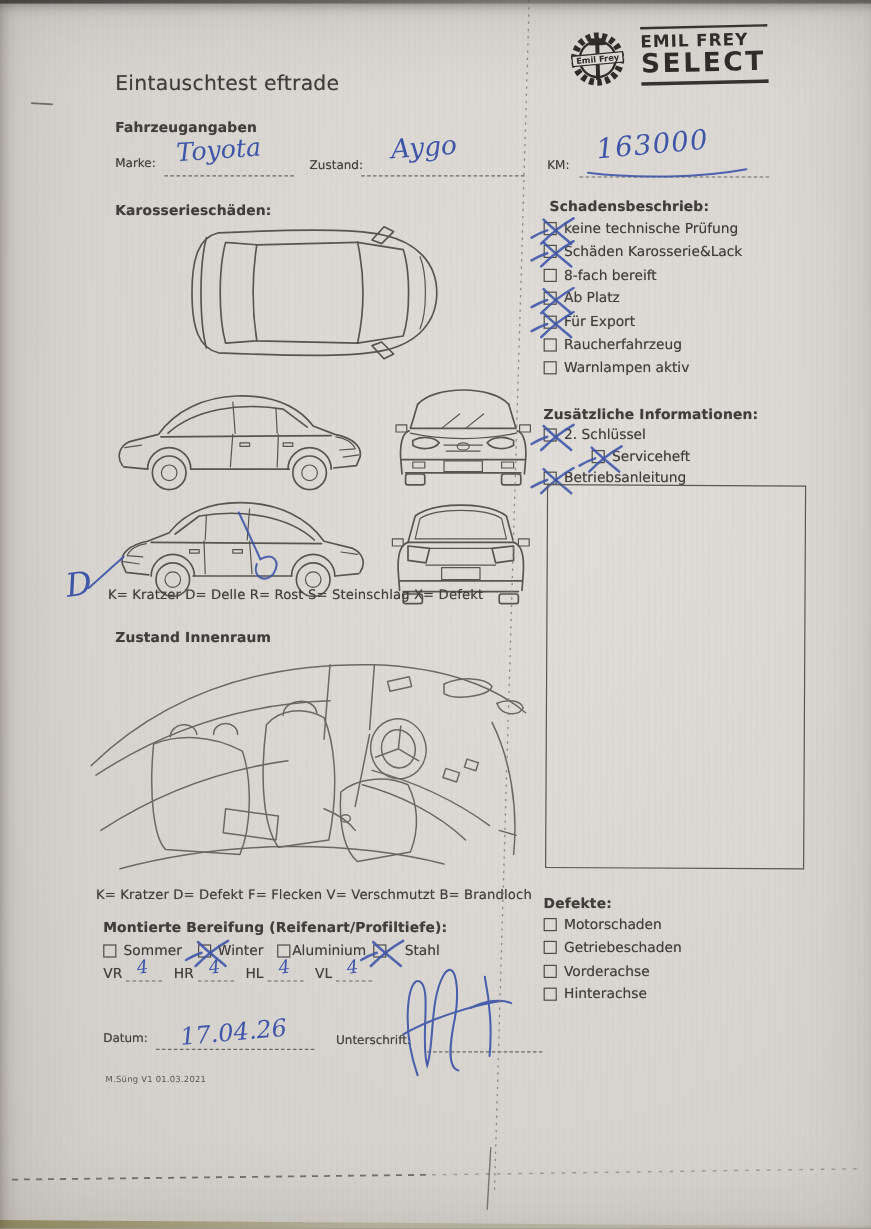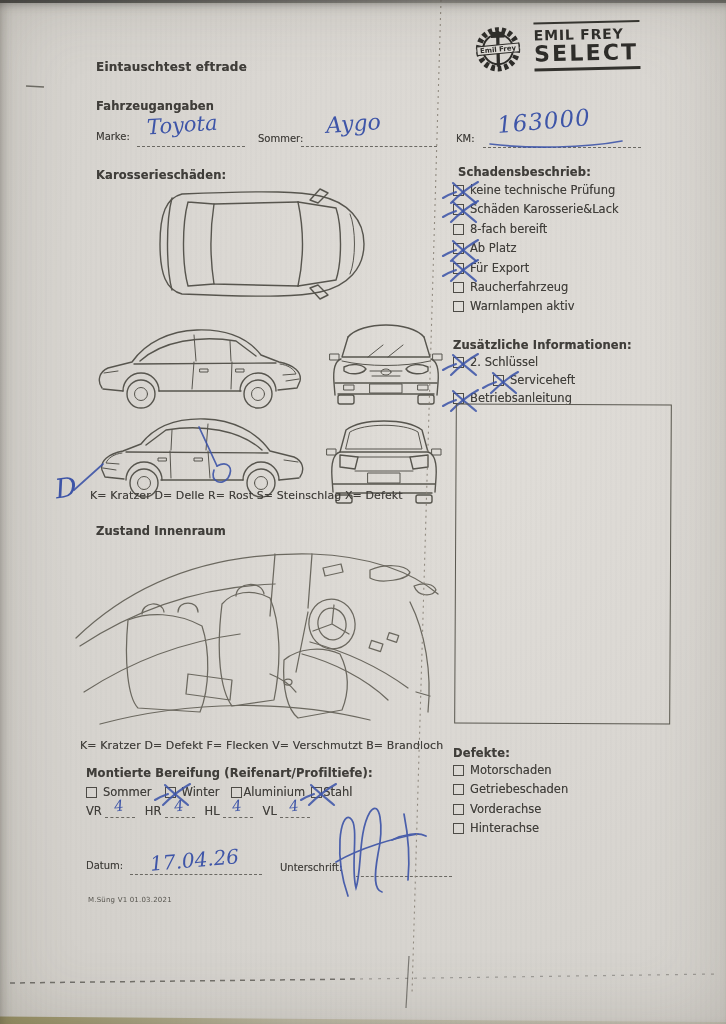--- a/index.html
+++ b/index.html
@@ -13,21 +13,21 @@
   }
   .photo::after{
     content:"";position:absolute;inset:0;pointer-events:none;
     box-shadow: inset 0 0 70px rgba(95,90,78,.22), inset 8px 0 14px -8px rgba(70,65,58,.4), inset 0 10px 12px -8px rgba(40,40,38,.55);
   }
   .abs{position:absolute;}
   .print{text-shadow:0 0 .6px rgba(70,68,64,.55);}
   .sec{font-size:11.5px;font-weight:bold;letter-spacing:.15px;}
   .lbl{font-size:10px;}
   .legend{font-size:11px;letter-spacing:.1px;white-space:nowrap;}
-  .title{font-size:12px;font-weight:bold;letter-spacing:.2px;}
+  .title{font-size:17px;font-weight:normal;letter-spacing:.2px;}
   .footnote{font-size:7px;color:#56544e;letter-spacing:.2px;}
   .hand{font-family:"DejaVu Serif", serif;font-style:italic;color:#3e55a8;}
   .dashline{border-bottom:1.6px dashed #6b6963;}
   
   .cbrow{display:flex;align-items:center;gap:6px;font-size:11.5px;line-height:13px;margin-bottom:6.4px;}
   .cb{width:9px;height:9px;border:1.4px solid #4d4b46;display:inline-block;position:relative;flex:none;background:rgba(255,255,255,.06);}
   .penx{position:absolute;left:-13px;top:-8px;width:40px;height:28px;display:none;overflow:visible;pointer-events:none;}
   .penx path{stroke:#3e55a8;stroke-width:2.1;fill:none;stroke-linecap:round;opacity:.88;}
   .checked .penx{display:block;}
   
@@ -77,21 +77,21 @@
     </div>
   </div>
 
   <div class="abs print title" style="left:96px;top:60px;">Eintauschtest eftrade</div>
   <div class="abs print sec" style="left:96px;top:99px;">Fahrzeugangaben</div>
 
   <div class="abs print lbl" style="left:96px;top:131px;">Marke:</div>
   <div class="abs dashline" style="left:137px;top:126px;width:108px;height:20px;"></div>
   <div class="abs hand" style="left:147px;top:113px;font-size:21px;transform:rotate(-4deg);">Toyota</div>
 
-  <div class="abs print lbl" style="left:258px;top:133px;">Sommer:</div>
+  <div class="abs print lbl" style="left:258px;top:133px;">Zustand:</div>
   <div class="abs dashline" style="left:301px;top:126px;width:136px;height:20px;"></div>
   <div class="abs hand" style="left:326px;top:111px;font-size:22px;transform:rotate(-4deg);">Aygo</div>
 
   <div class="abs print lbl" style="left:456px;top:133px;">KM:</div>
   <div class="abs dashline" style="left:483px;top:127px;width:158px;height:20px;"></div>
   <div class="abs hand" style="left:497px;top:108px;font-size:23px;transform:rotate(-5deg);letter-spacing:1px;">163000</div>
 
   <div class="abs print sec" style="left:96px;top:168px;">Karosserieschäden:</div>
 
   <svg class="abs sketch" style="left:152px;top:186px;" width="224" height="116" viewBox="0 0 224 116">
@@ -209,21 +209,21 @@
             <path d="M0,21 C7,14 18,5 27,0"></path>
             <path d="M2,1 C9,8 18,15 25,21"></path>
           </svg>
         </span>
       <span class="print">Winter</span>
     </div>
     <div class="cbrow" style="margin:0 6px 0 0;gap:1px;">
       <span class="cb"></span>
       <span class="print">Aluminium</span>
     </div>
-    <div class="cbrow checked" style="margin:0;gap:1px;">
+    <div class="cbrow checked" style="margin:0;gap:15px;">
       <span class="cb">
           <svg class="penx" viewBox="-10 -4 40 28">
             <path d="M-8,16 C-3,13 2,11 5,10"></path>
             <path d="M0,21 C7,14 18,5 27,0"></path>
             <path d="M2,1 C9,8 18,15 25,21"></path>
           </svg>
         </span>
       <span class="print">Stahl</span>
     </div>
   </div>

